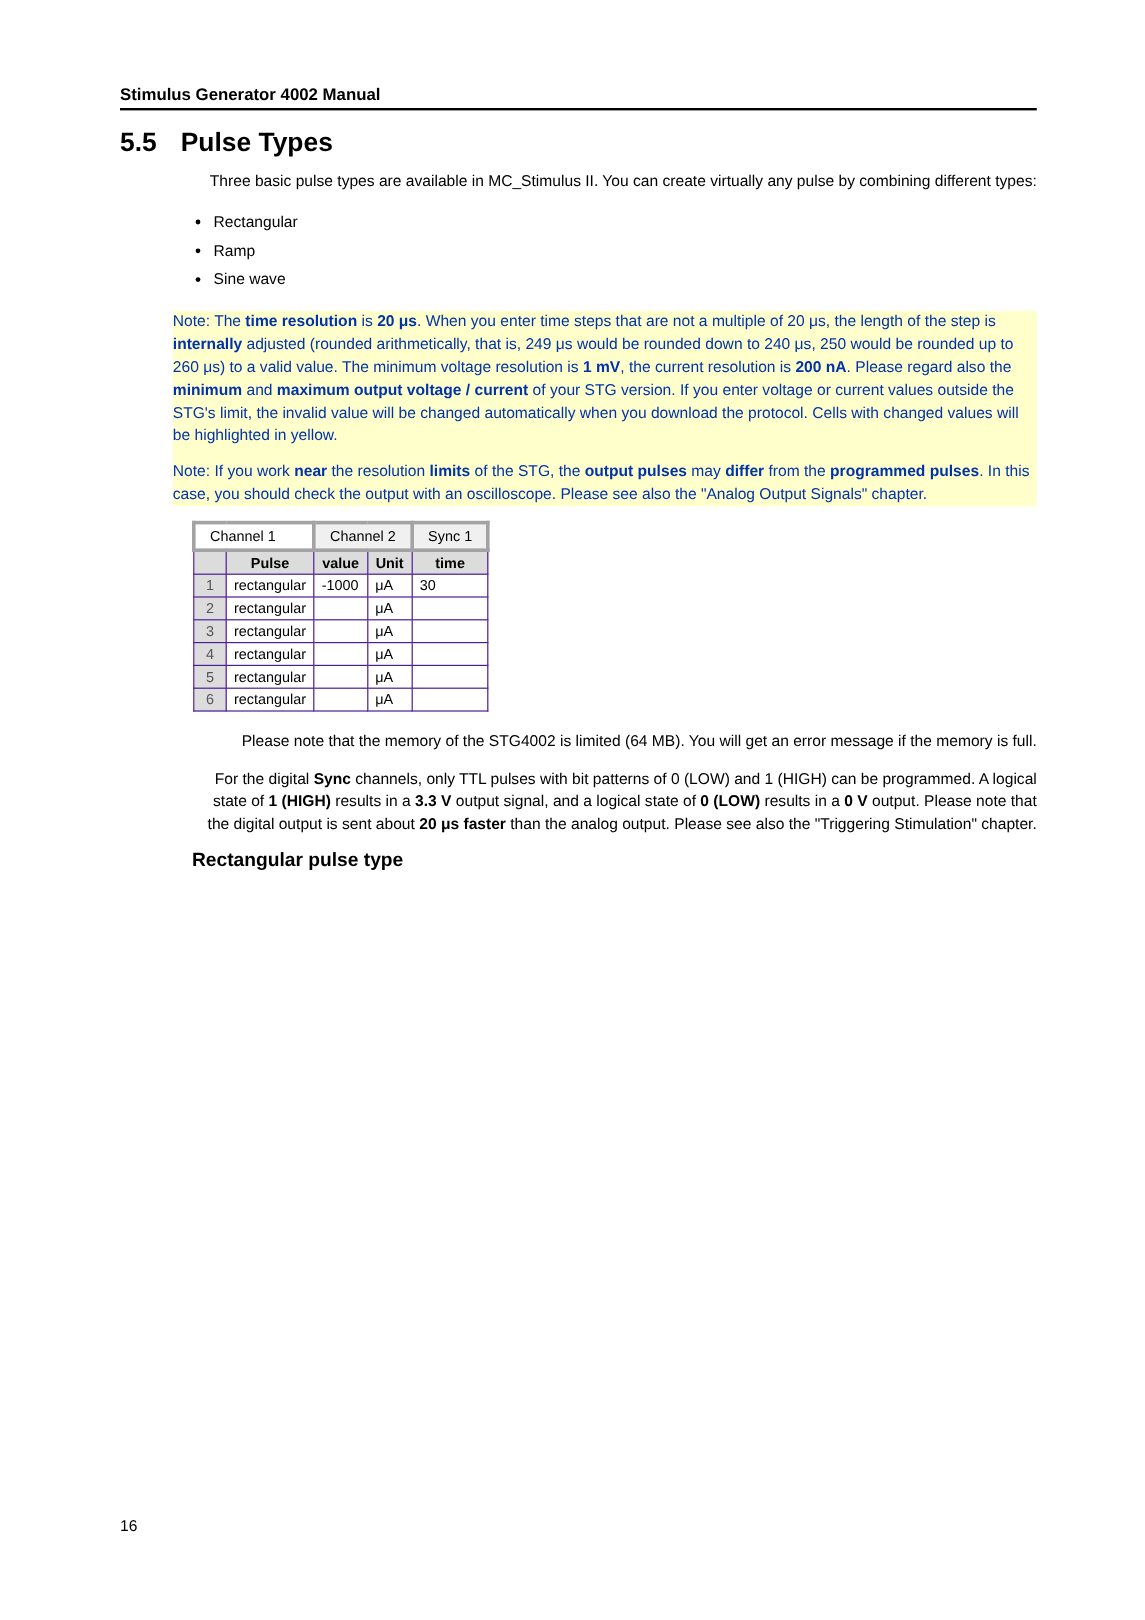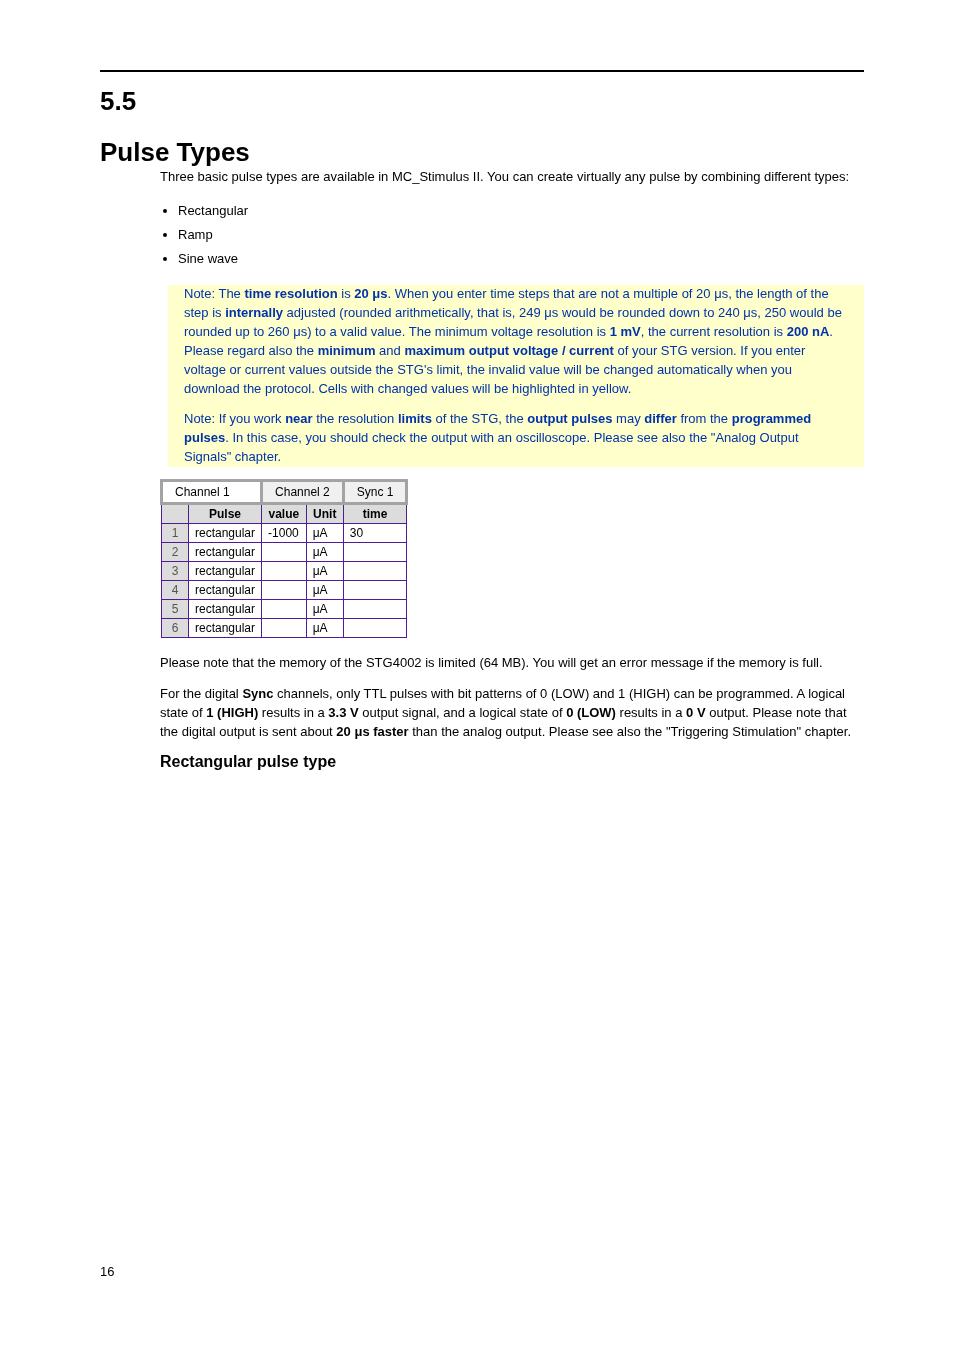--- a/index.html
+++ b/index.html
@@ -20,49 +20,49 @@
     font-weight: bold;
     font-size: 14px;
     margin-bottom: 4px;
   }
   .rule {
     border: none;
     border-top: 2px solid #000;
     margin: 0 0 14px 0;
   }
   .sec-heading {
-    font-size: 26px;
-    font-weight: bold;
-    margin: 10px 0 0 0;
+    font-size: 22px;
+    font-weight: bold;
+    margin: 10px 0 10px 0;
     display:flex;
     gap: 20px;
-    flex-direction: column;
   }
   .body-text {
     font-size: 13px;
     line-height: 1.45;
     margin: 0 0 12px 0;
   }
   .indent {
     margin-left: 60px;
+    text-align: right;
   }
   ul.bullets {
     list-style: disc;
     margin: 6px 0 14px 60px;
     padding-left: 18px;
   }
   ul.bullets li {
     font-size: 13px;
     line-height: 1.4;
     padding: 3px 0;
   }
   .note-box {
     background: #ffffcc;
-    padding: 0px 16px;
-    margin-left: 68px;
+    padding: 0px 0px;
+    margin-left: 44px;
     font-size: 13px;
     line-height: 1.45;
     color: #0033aa;
   }
   .note-box p { margin:0 0 12px 0; }
   .note-box b { color:#0033aa; font-weight:bold;}
   .tbl {
     border-collapse: collapse;
     margin: 12px 0 16px 60px;
     font-size: 12px;
@@ -104,20 +104,21 @@
     bottom:71px;
     left:100px;
     font-size:13px;
     font-weight:normal;
   }
 </style>
 </head>
 <body>
 
 <div class="page">
+  <div class="running-head">Stimulus Generator 4002 Manual</div>
   <hr class="rule">
 
   <div class="sec-heading">
     <span>5.5</span>
     <span>Pulse Types</span>
   </div>
 
   <p class="body-text indent">Three basic pulse types are available in MC_Stimulus II. You can create virtually any pulse by combining different types:</p>
 
   <ul class="bullets">

